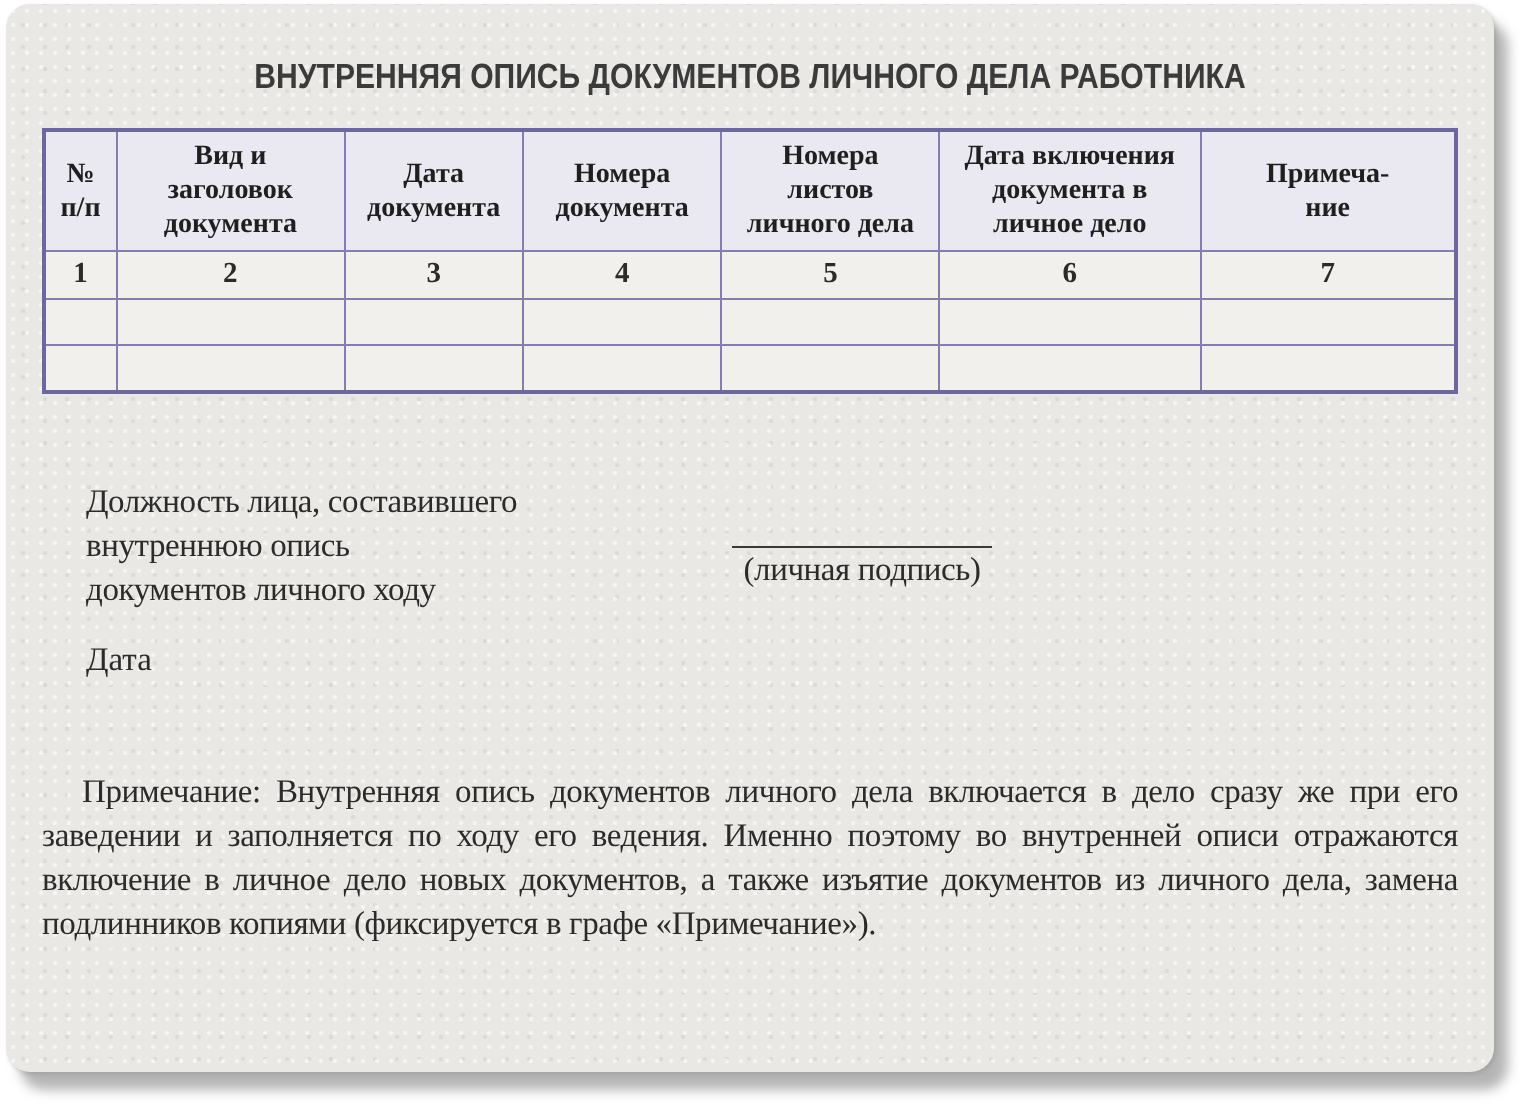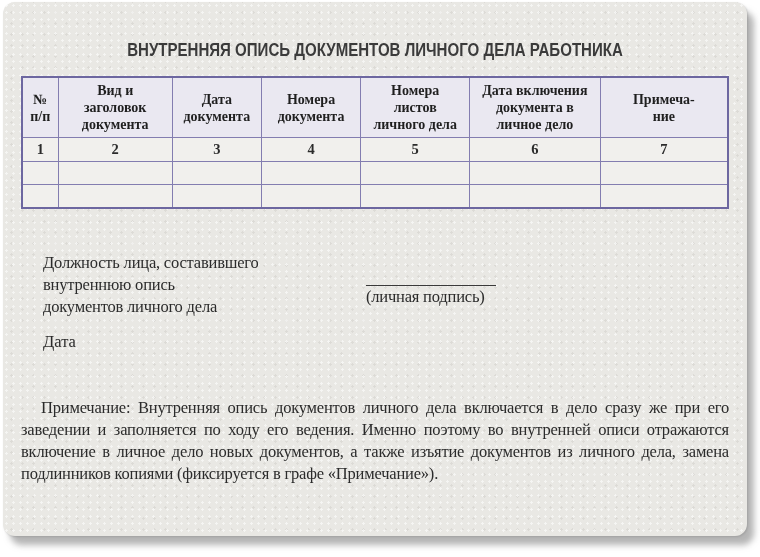--- a/index.html
+++ b/index.html
@@ -16,21 +16,21 @@
   .card{
     position:absolute;left:3px;top:2px;width:744px;height:534px;
     background-color:var(--paper);
     background-image:
       radial-gradient(rgba(255,255,255,0.55) 1px, transparent 1.2px),
       radial-gradient(rgba(175,173,166,0.22) 1px, transparent 1.2px);
     background-size:7px 7px, 11px 11px;
     background-position:0 0, 3px 5px;
     border-radius:12px;
     box-shadow:7px 9px 6px rgba(120,120,120,0.55), 1px 1px 2px rgba(150,150,150,0.4);
-    padding:12px 18px;
+    padding:0 18px;
   }
   .title{
     margin-top:26px;
     text-align:center;
     font-family:"Liberation Sans", sans-serif;
     font-weight:bold;
     font-size:17.5px;
     color:#3b3b3b;
     letter-spacing:0;
     transform:scaleX(0.86);
@@ -76,21 +76,21 @@
     align-items:flex-start;
     margin-top:43px;
     padding-left:22px;
     font-size:16.5px;
     line-height:22px;
     letter-spacing:-0.2px;
   }
   .sig-left{width:303px;white-space:pre-line;}
   .sig-mid{margin-left:20px;width:130px;margin-top:14px;}
   .sig-line{height:20px;border-bottom:1.5px solid #3a3a3a;}
-  .sig-caption{white-space:nowrap;}
+  .sig-caption{text-align:center;white-space:nowrap;}
   .sig-right{margin-left:99px;margin-top:22px;white-space:pre-line;}
   .date{
     margin:14px 0 0 22px;
     font-size:16.5px;
   }
   .note{
     margin-top:45px;
     font-size:16.5px;
     line-height:22px;
     text-align:justify;
@@ -164,21 +164,21 @@
         <td></td>
         <td></td>
         <td></td>
       </tr>
     </tbody>
   </table>
 
 
   <div class="sig-row">
     <div class="sig-left">Должность лица, составившего внутреннюю опись
-документов личного дела</div>
+документов личного ходу</div>
     <div class="sig-mid">
       <div class="sig-line"></div>
       <div class="sig-caption">(личная подпись)</div>
     </div>
   </div>
 
   <p class="date">Дата</p>
 
   <p class="note"><span class="note-lead">Примечание</span><span>: Внутренняя опись документов личного дела включается в дело сразу же при его заведении и заполняется по ходу его ведения. Именно поэтому во внутренней описи отражаются включение в личное дело новых документов, а также изъятие документов из личного дела, замена подлинников копиями (фиксируется в графе «Примечание»).</span></p>
 

